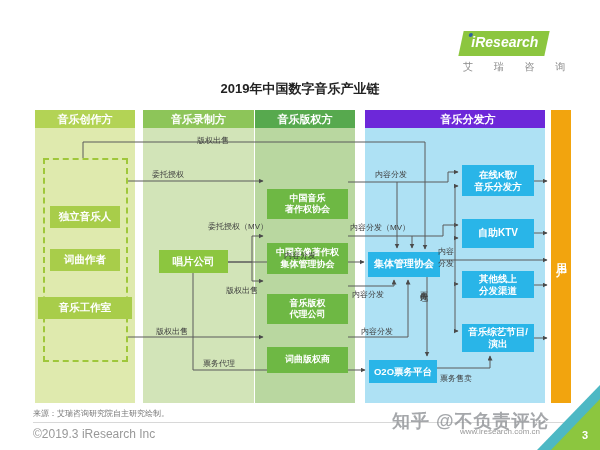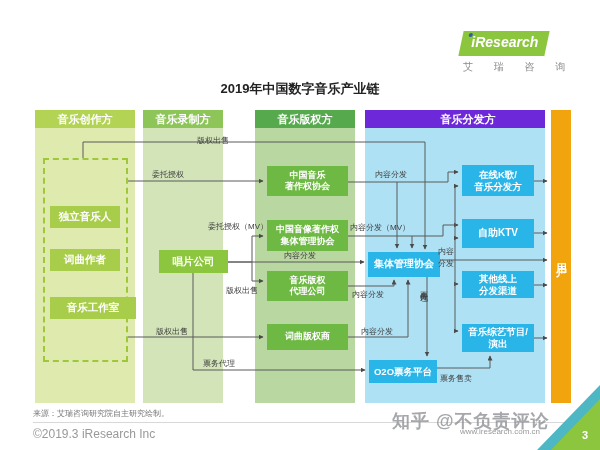--- a/index.html
+++ b/index.html
@@ -18,41 +18,41 @@
   .logo-dot { position:absolute; left:6px; top:2px; width:4px; height:4px;
     border-radius:50%; background:#2e5fa3; }
   .logo-cn { position:absolute; left:463px; top:60px; width:85px; font-size:10px;
     color:#8a8a8a; letter-spacing:9px; white-space:nowrap; }
 
   .col { position:absolute; top:110px; height:293px; }
   .col-header { height:18px; line-height:18px; text-align:center; color:#fff;
     font-size:11px; font-weight:bold; }
   .col1 { left:35px;  width:100px; background:#dfeaae; }
   .col1 .col-header { background:#b3d355; }
-  .col2 { left:143px; width:80px;  background:#d2e4b8; }
+  .col2 { left:143px; width:111px;  background:#d2e4b8; }
   .col2 .col-header { background:#8dc559; }
   .col3 { left:255px; width:100px; background:#b9d7a0; }
   .col3 .col-header { background:#57a94e; }
   .col4 { left:365px; width:180px; background:#aee1f4; }
   .col4 .col-header { background:#6d28d9;padding-left:26px; }
 
   .user-strip { position:absolute; left:551px; top:110px; width:20px; height:293px;
     background:#f2a40e; display:flex; align-items:center; justify-content:center; }
   .user-strip span { writing-mode:vertical-rl; color:#fff; font-size:11px;
     font-weight:bold; letter-spacing:3px; }
 
   .dashed-group { position:absolute; left:43px; top:158px; width:85px; height:204px;
     border:2px dashed #9fc73a; }
 
   .node { position:absolute; display:flex; align-items:center; justify-content:center;
     color:#fff; font-weight:bold; text-align:center; white-space:pre-line;
     line-height:1.25; z-index:5; }
   .n-c1 { background:#a8cd4a; font-size:10.5px;text-align:center; }
   .n-c2 { background:#8cc63f; font-size:10.5px; }
-  .n-c3 { background:#6eb844; font-size:9px; }
+  .n-c3 { background:#6eb844; font-size:9px;margin-top:23px; }
   .n-c4 { background:#29b5e8; font-size:9.5px; }
 
   svg.wires { position:absolute; left:0; top:0; z-index:4; pointer-events:none; }
 
   .elabel { position:absolute; font-size:8px; color:#3f3f3f; white-space:pre-line;
     line-height:12px; z-index:6; }
   .elabel.vert { writing-mode:vertical-rl; letter-spacing:1px; }
 
   .footer-source { position:absolute; left:33px; top:408px; font-size:8px; color:#777; }
   .footer-divider { position:absolute; left:33px; top:422px; width:534px; height:1px;
@@ -125,21 +125,21 @@
       <path d="M436,368 H490 V356" marker-end="url(#arr)"></path>
       <path d="M534,181 H547" marker-end="url(#arr)"></path>
       <path d="M534,233 H547" marker-end="url(#arr)"></path>
       <path d="M534,285 H547" marker-end="url(#arr)"></path>
       <path d="M534,338 H547" marker-end="url(#arr)"></path>
     </g>
   </svg>
 
   <div class="node n-c1" style="left:50px;top:206px;width:70px;height:22px">独立音乐人</div>
   <div class="node n-c1" style="left:50px;top:249px;width:70px;height:22px">词曲作者</div>
-  <div class="node n-c1" style="left:50px;top:297px;width:86px;height:22px">音乐工作室</div>
+  <div class="node n-c1" style="left:38px;top:297px;width:94px;height:22px">音乐工作室</div>
   <div class="node n-c2" style="left:159px;top:250px;width:69px;height:23px">唱片公司</div>
   <div class="node n-c3" style="left:267px;top:166px;width:81px;height:30px">中国音乐
 著作权协会</div>
   <div class="node n-c3" style="left:267px;top:220px;width:81px;height:31px">中国音像著作权
 集体管理协会</div>
   <div class="node n-c3" style="left:267px;top:271px;width:81px;height:30px">音乐版权
 代理公司</div>
   <div class="node n-c3" style="left:267px;top:324px;width:81px;height:26px">词曲版权商</div>
   <div class="node n-c4" style="left:368px;top:252px;width:72px;height:25px;font-size:10px">集体管理协会</div>
   <div class="node n-c4" style="left:369px;top:360px;width:68px;height:23px">O2O票务平台</div>

